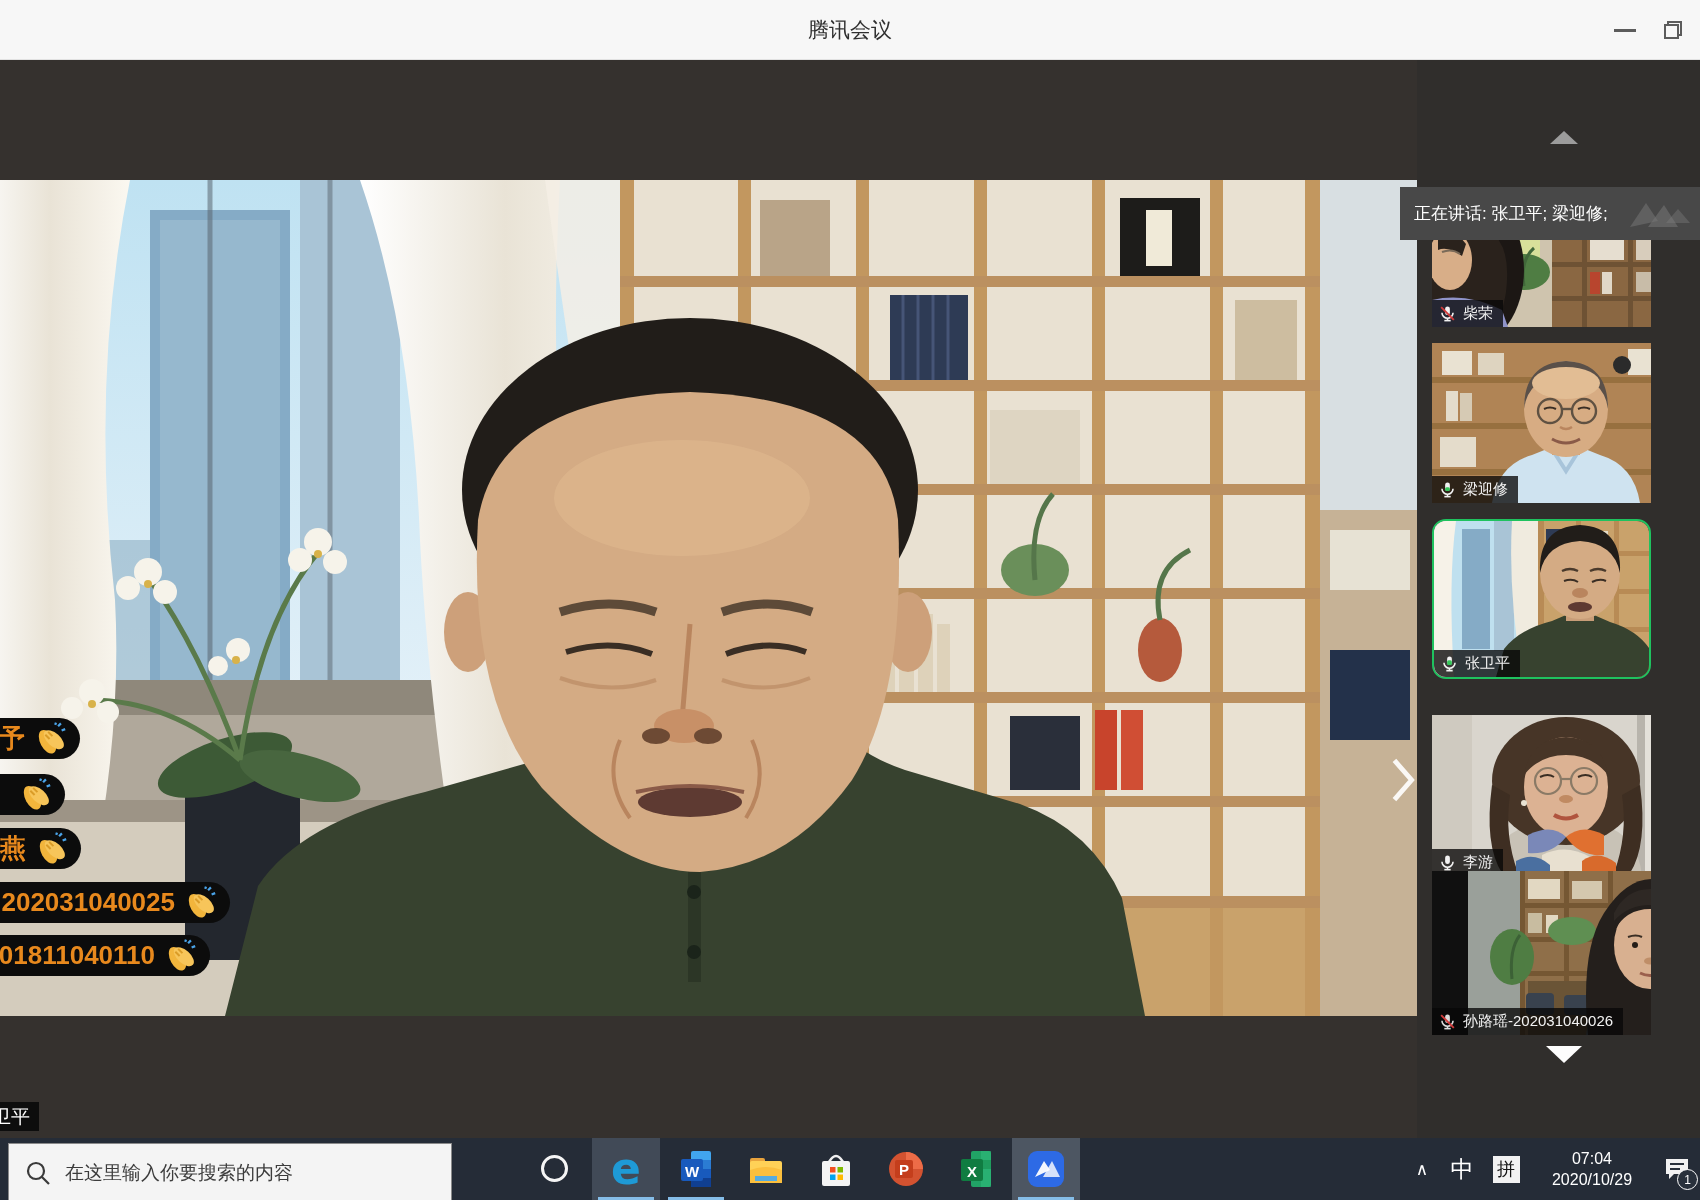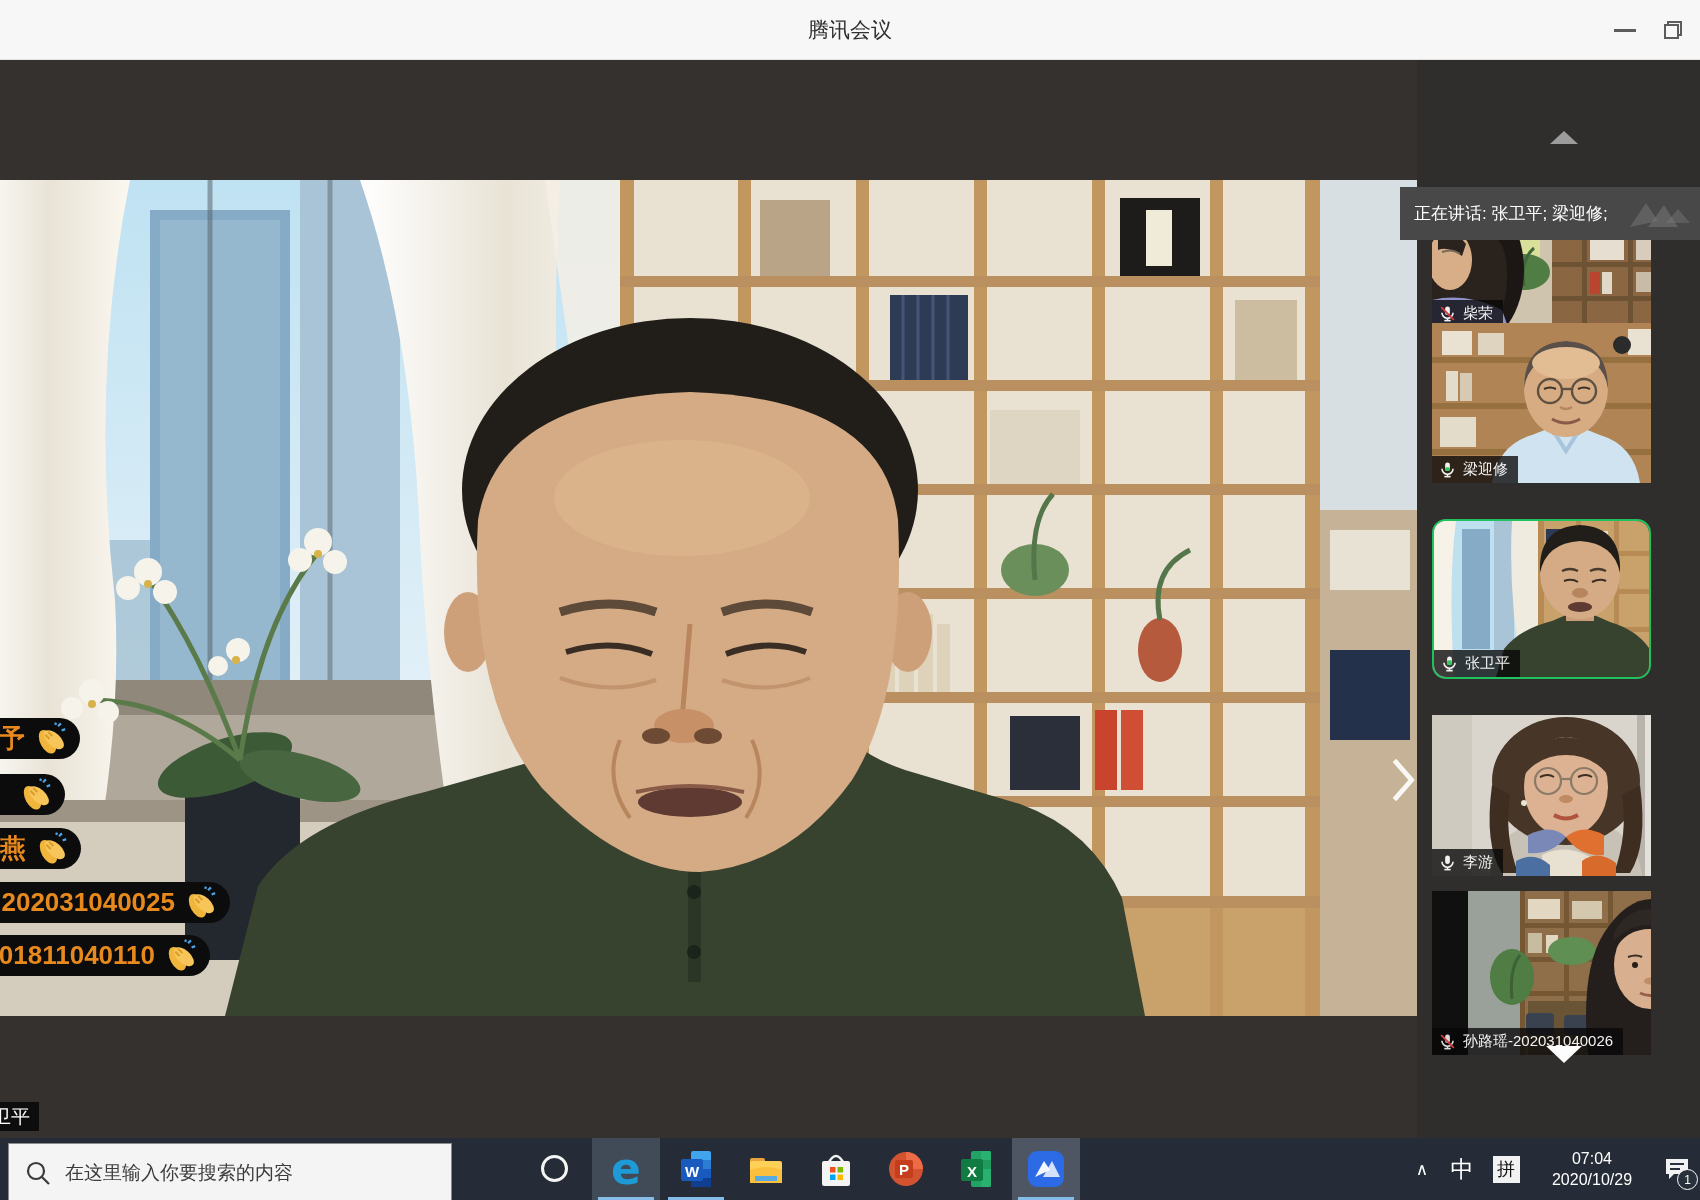--- a/index.html
+++ b/index.html
@@ -40,24 +40,24 @@
   .speaking-banner { position:absolute; left:1400px; top:147px; width:300px; height:53px; background:#484848; display:flex; align-items:center; z-index:5;margin-top:40px; }
   .speaking-banner .btext { color:#fff; font-size:17px; padding-left:14px; white-space:nowrap; }
   .speaking-banner svg { position:absolute; right:2px; top:6px; opacity:.55; }
 
   .tile { position:absolute; left:1432px; width:219px; background:#101010; overflow:hidden; cursor:pointer; }
   .tile svg { display:block; }
   .tile.active-speaker { border:2px solid #1fc25f; }
   .tile-label { position:absolute; left:0; bottom:0; display:flex; align-items:center; gap:6px; background:rgba(8,8,8,.78); padding:4px 10px 4px 6px; }
   .tile-label .pname { color:#f2f2f2; font-size:15px; white-space:nowrap; }
   .t1 { top:200px; height:127px; }
-  .t2 { top:323px; height:160px; }
+  .t2 { top:343px; height:160px; }
   .t3 { top:519px; height:160px;border-radius:14px; }
   .t4 { top:695px; height:161px;margin-top:20px; }
-  .t5 { top:891px; height:164px;padding-left:36px; }
+  .t5 { top:871px; height:164px;padding-left:36px; }
 
   
   .taskbar { position:absolute; left:0; top:1138px; width:1700px; height:62px; background:#252c37; }
   .search-box { position:absolute; left:8px; top:5px; width:444px; height:60px; background:#f4f4f4; border:1px solid #8a8a8a; display:flex; align-items:center; }
   .search-box svg { margin-left:16px; }
   .search-box input { border:none; outline:none; background:transparent; font-size:19px; color:#333; width:350px; margin-left:14px; font-family:"Liberation Sans",sans-serif; }
   .search-box input::placeholder { color:#3c3c3c; opacity:1; }
   .cortana { position:absolute; left:541px; top:17px; width:27px; height:27px; border:3px solid #f5f5f5; border-radius:50%; cursor:pointer; }
   .app-tile { position:absolute; top:0; width:68px; height:62px; display:flex; align-items:center; justify-content:center; cursor:pointer; }
   .app-tile.open::after { content:""; position:absolute; left:6px; right:6px; bottom:0; height:3px; background:#85bde8; }

